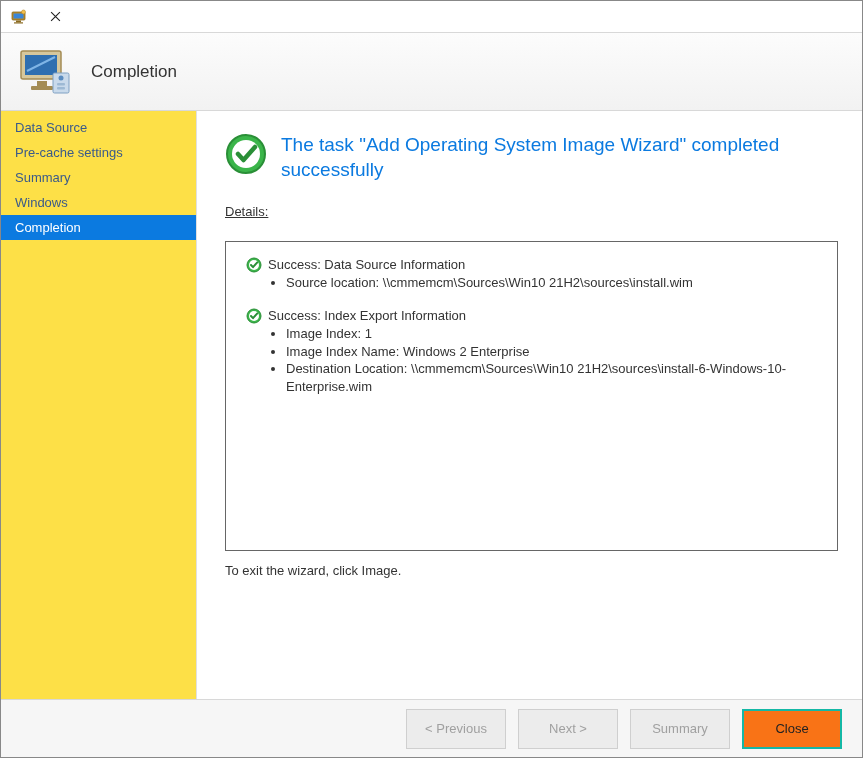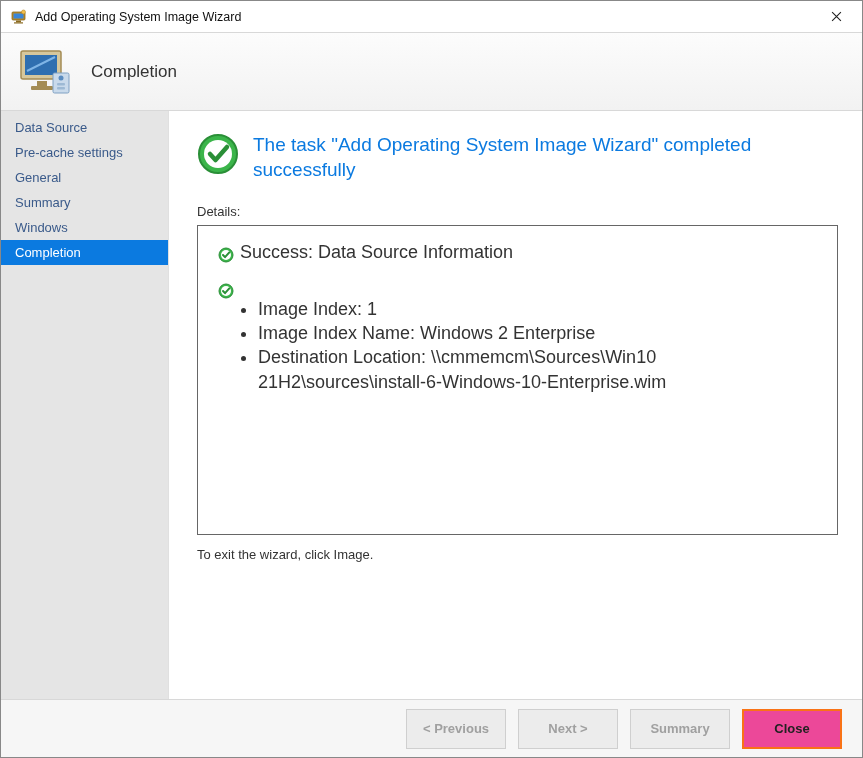--- a/index.html
+++ b/index.html
@@ -56,23 +56,23 @@
       color: #333;
       font-weight: 400;
     }
     
     .mainrow {
       flex: 1;
       display: flex;
       min-height: 0;
     }
     .sidebar {
-      width: 168px;
+      width: 196px;
       border-right: 1px solid #e0e0e0;
-      background: #e5e5e5;
+      background: #fde047;
       padding-top: 4px;
     }
     .sidebar-item {
       padding: 5px 10px 5px 14px;
       font-size: 13px;
       color: #3a5a8a;
       cursor: pointer;
     }
     .sidebar-item.active {
       background: #0b7ae0;
@@ -95,31 +95,32 @@
     }
     .headline {
       color: #0b7ae0;
       font-size: 19px;
       line-height: 1.3;
       font-weight: 400;
     }
     .details-label {
       font-size: 13px;
       color: #333;
-      margin-bottom: 6px;
+      margin-bottom: 22px;
+      text-decoration: underline;
     }
     .details-box {
       flex: 1;
       min-height: 310px;
       max-height: 322px;
       border: 1px solid #666;
       background: #fff;
       overflow: auto;
       padding: 10px 16px 10px 20px;
-      font-size: 18px;
+      font-size: 13px;
       color: #333;
       line-height: 1.35;
     }
     .section {
       margin-top: 4px;
       margin-bottom: 16px;
     }
     .section-head {
       display: flex;
       align-items: center;
@@ -155,46 +156,44 @@
     .btn {
       width: 100px;
       height: 40px;
       font-size: 13px;
       border: 1px solid #adadad;
       background: #e6e6e6;
       display: inline-flex;
       align-items: center;
       justify-content: center;
       color: #222;
-      font-weight: bold;
     }
     .btn.disabled {
       color: #a0a0a0;
       background: #ececec;
       border-color: #cfcfcf;
     }
     .btn.primary {
-      background: #ec4899;
-      border: 2px solid #f97316;
+      background: #f97316;
+      border: 2px solid #14b8a6;
     }
   </style>
 </head>
 <body>
 
 <div class="titlebar">
   <span class="app-icon">
     <svg viewBox="0 0 16 16" width="16" height="16">
       <rect x="1" y="3" width="13" height="8" rx="1" fill="#b88a2a" stroke="#8a6a20" stroke-width="0.8"></rect>
       <rect x="2.5" y="4.5" width="10" height="5" fill="#3a86d8"></rect>
       <rect x="5" y="11.5" width="5" height="1.8" fill="#8a6a20"></rect>
       <rect x="3" y="13.3" width="9" height="1.2" fill="#8a6a20"></rect>
       <circle cx="12.5" cy="3" r="2" fill="#f2c14e" stroke="#b88a2a" stroke-width="0.6"></circle>
     </svg>
   </span>
-  <span class="title">Add Operating System Image Wizard</span>
   <div class="close-btn">
     <svg viewBox="0 0 10 10" width="11" height="11">
       <path d="M1 1 L9 9 M9 1 L1 9" stroke="#222" stroke-width="1"></path>
     </svg>
   </div>
 </div>
 
 <div class="banner">
   <span class="big-icon">
     <svg viewBox="0 0 56 50" width="56" height="50">
@@ -209,21 +208,20 @@
       <rect x="40" y="40" width="8" height="2.5" rx="1" fill="#9db9d4"></rect>
     </svg>
   </span>
   <span class="step-title">Completion</span>
 </div>
 
 <div class="mainrow">
   <div class="sidebar" id="sidebar">
       <div class="sidebar-item">Data Source</div>
       <div class="sidebar-item">Pre-cache settings</div>
-      <div class="sidebar-item">General</div>
       <div class="sidebar-item">Summary</div>
       <div class="sidebar-item">Windows</div>
       <div class="sidebar-item active">Completion</div>
     </div>
 
   <div class="content">
     <div class="headline-row">
       <span class="badge">
         <svg viewBox="0 0 42 42" width="42" height="42">
           <circle cx="21" cy="21" r="19" fill="#3bb54a" stroke="#2a8f37" stroke-width="2"></circle>
@@ -239,28 +237,32 @@
     <div class="details-box" id="details-box">
         <div class="section">
           <div class="section-head">
             <span class="mini-badge"><svg viewBox="0 0 16 16" width="16" height="16">
   <circle cx="8" cy="8" r="7" fill="#3bb54a" stroke="#2a8f37" stroke-width="1"></circle>
   <circle cx="8" cy="8" r="5" fill="#fff"></circle>
   <path d="M5 8 L7 10.2 L11.3 5.4" stroke="#2a8f37" stroke-width="2" fill="none" stroke-linecap="round" stroke-linejoin="round"></path>
 </svg></span>
             <span class="sec-title">Success: Data Source Information</span>
           </div>
+          <ul>
+            <li>Source location: \\cmmemcm\Sources\Win10 21H2\sources\install.wim</li>
+          </ul>
         </div>
         <div class="section">
           <div class="section-head">
             <span class="mini-badge"><svg viewBox="0 0 16 16" width="16" height="16">
   <circle cx="8" cy="8" r="7" fill="#3bb54a" stroke="#2a8f37" stroke-width="1"></circle>
   <circle cx="8" cy="8" r="5" fill="#fff"></circle>
   <path d="M5 8 L7 10.2 L11.3 5.4" stroke="#2a8f37" stroke-width="2" fill="none" stroke-linecap="round" stroke-linejoin="round"></path>
 </svg></span>
+            <span class="sec-title">Success: Index Export Information</span>
           </div>
           <ul>
             <li>Image Index: 1</li>
             <li>Image Index Name: Windows 2 Enterprise</li>
             <li>Destination Location: \\cmmemcm\Sources\Win10 21H2\sources\install-6-Windows-10-Enterprise.wim</li>
           </ul>
         </div>
       </div>
 
     <div class="exit-text">To exit the wizard, click Image.</div>

